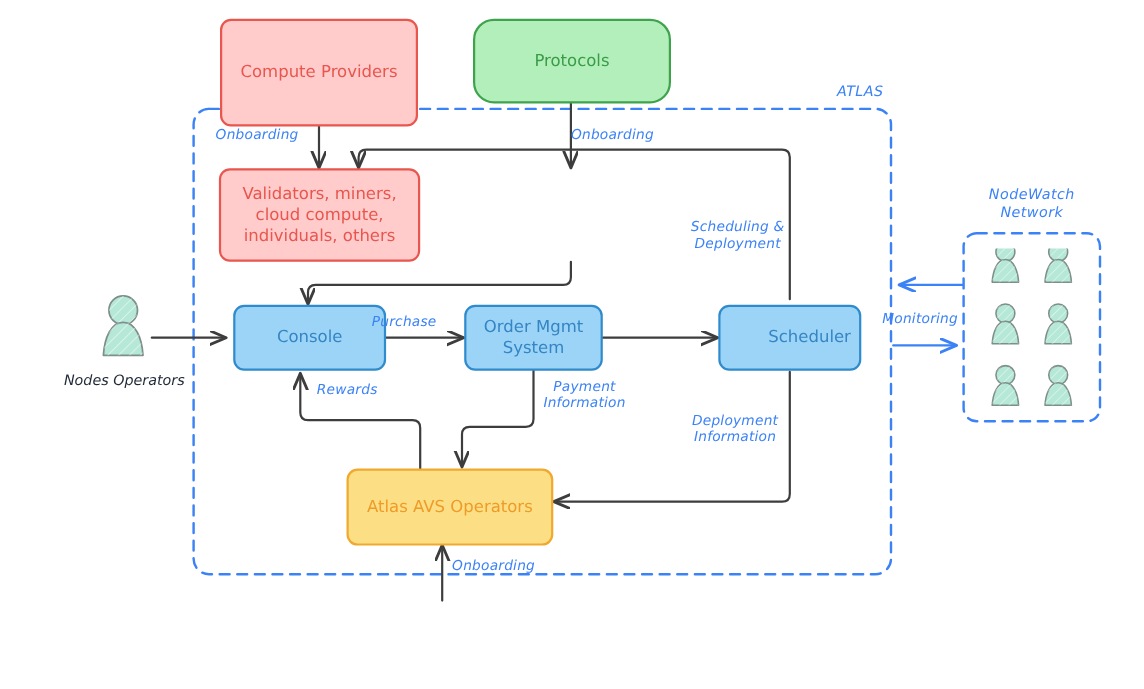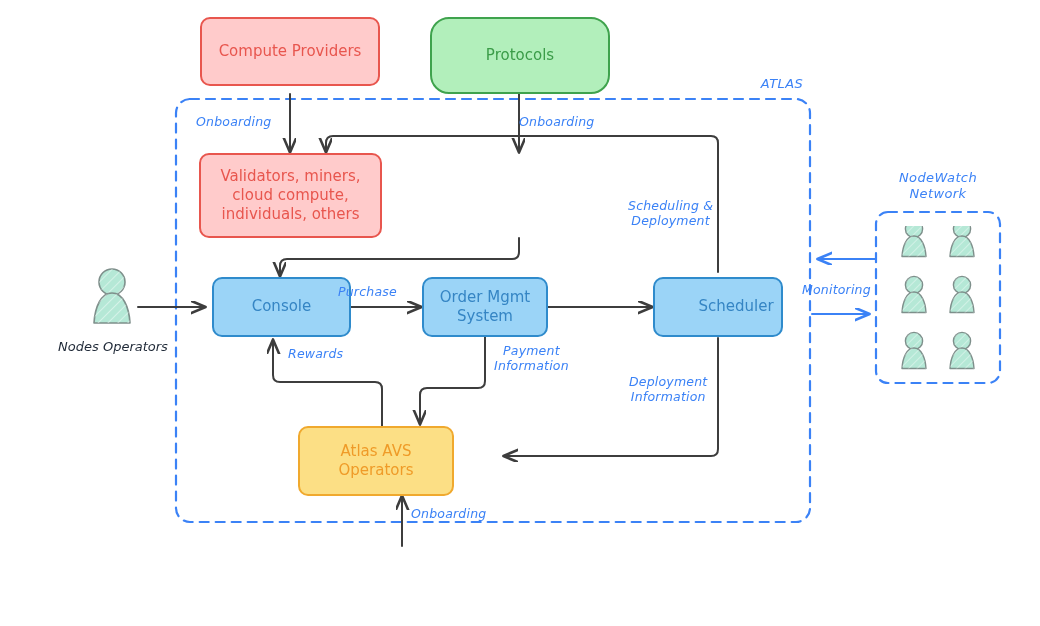--- a/index.html
+++ b/index.html
@@ -124,21 +124,21 @@
     <g fill="none" stroke="#3b82f6" stroke-width="2" stroke-linecap="round" stroke-linejoin="round">
 
       <path d="M875,259 L818,259" marker-end="url(#ah-blue)"></path>
 
       <path d="M812,314 L869,314" marker-end="url(#ah-blue)"></path>
     </g>
   </svg>
 
   <div class="nodes">
 
-    <div class="box red" style="left:200px; top:17px; width:180px; height:69px;">
+    <div class="box red" style="left:200px; top:17px; width:180px; height:98px;">
       <span>Compute Providers</span>
     </div>
 
     <div class="box green" style="left:430px; top:17px; width:180px; height:77px;border-radius:19px;">
       <span>Protocols</span>
     </div>
 
     <div class="box red" style="left:199px; top:153px; width:183px; height:85px;">
       <span>Validators, miners, cloud compute, individuals, others</span>
     </div>
@@ -149,21 +149,21 @@
     </div>
 
     <div class="box blue" style="left:422px; top:277px; width:126px; height:60px;">
       <span>Order Mgmt System</span>
     </div>
 
     <div class="box blue" style="left:653px; top:277px; width:130px; height:60px;padding-left:44px;">
       <span>Scheduler</span>
     </div>
 
-    <div class="box amber" style="left:298px; top:426px; width:156px; height:70px;">
+    <div class="box amber" style="left:315px; top:426px; width:188px; height:70px;">
       <span>Atlas AVS Operators</span>
     </div>
 
 
     <svg class="person" style="left:85px; top:266px;" width="54" height="66" viewBox="0 0 54 66">
       <defs>
         <pattern id="hatchA" width="7" height="7" patternUnits="userSpaceOnUse" patternTransform="rotate(45)">
           <line x1="0" y1="0" x2="0" y2="7" stroke="#ffffff" stroke-width="1.6" opacity="0.55"></line>
         </pattern>
       </defs>

